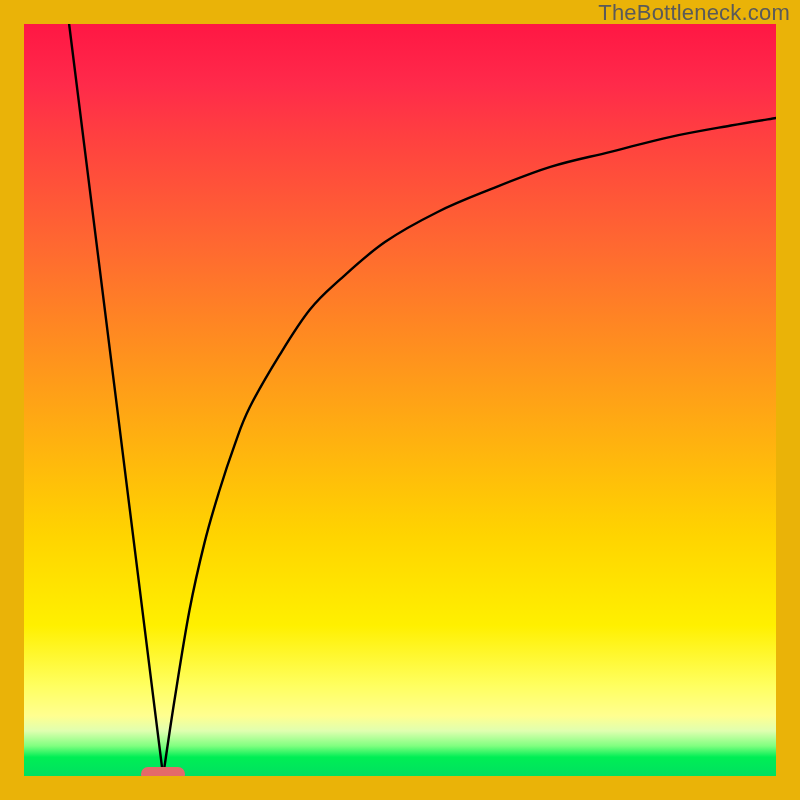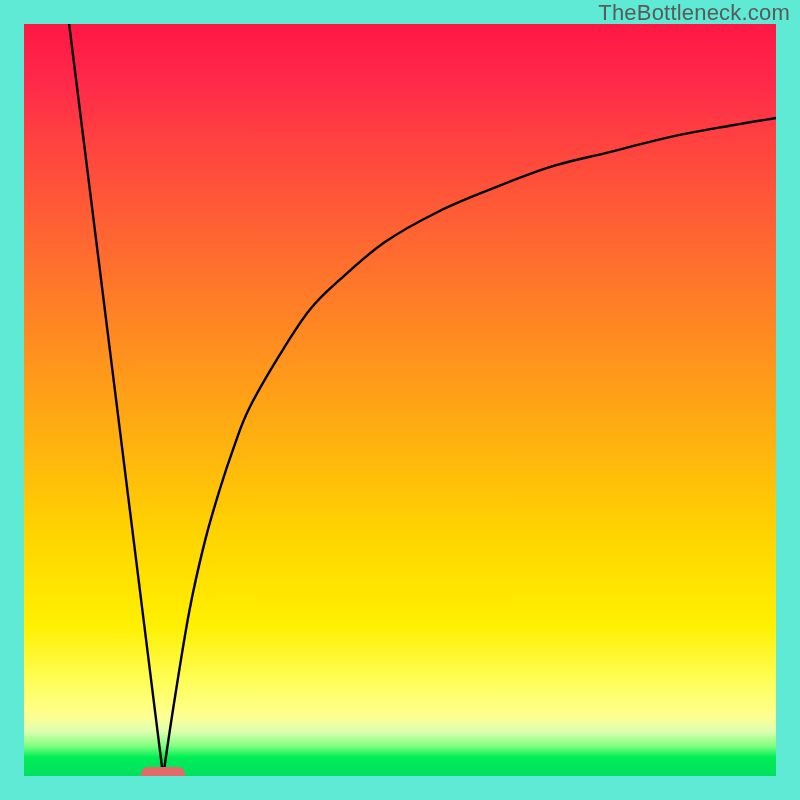--- a/index.html
+++ b/index.html
@@ -10,21 +10,21 @@
     overflow: hidden;
     background: #000;
     font-family: Arial, Helvetica, sans-serif;
   }
   .frame {
     position: absolute;
     left: 0;
     top: 0;
     width: 800px;
     height: 800px;
-    background: #5eead4;
+    background: #eab308;
   }
   .plot-area {
     position: absolute;
     left: 24px;
     top: 24px;
     width: 752px;
     height: 752px;
     overflow: hidden;
   }
   .gradient {

